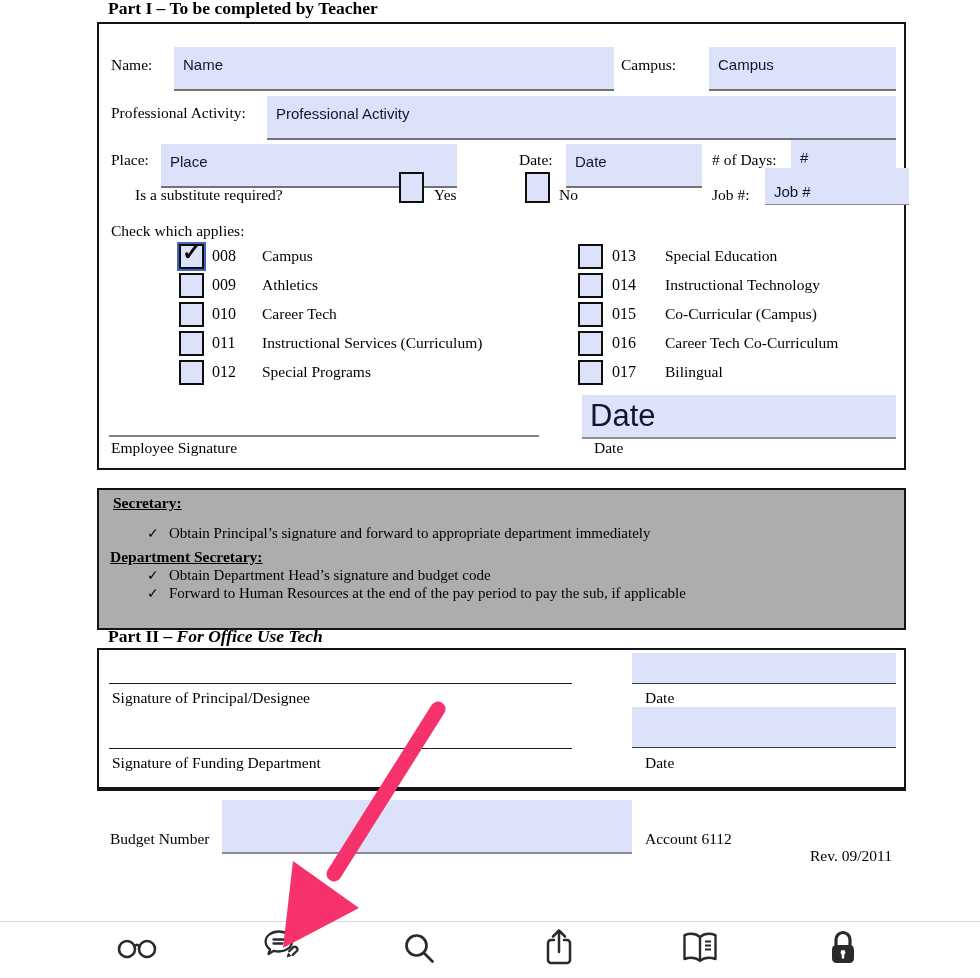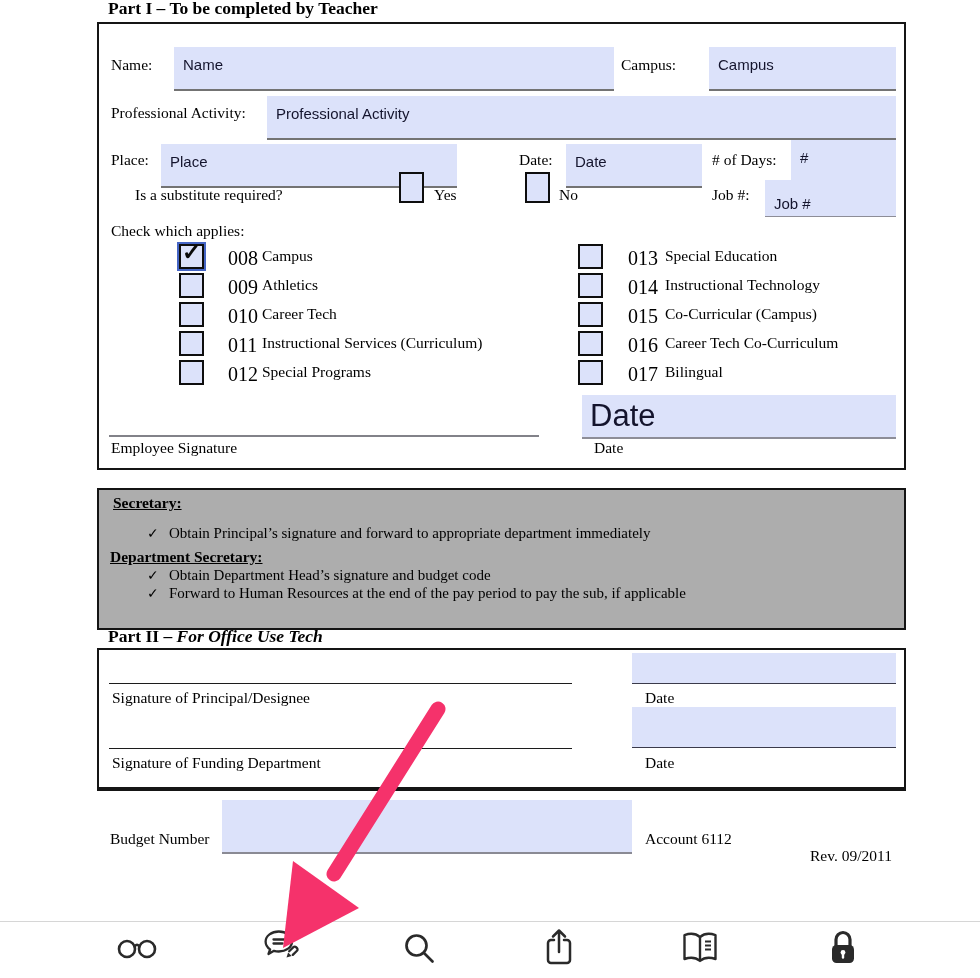--- a/index.html
+++ b/index.html
@@ -23,21 +23,21 @@
 
   .cb { position:absolute; width:25px; height:25px; background:#dce2fa; border:2.5px solid #0e0e0e; }
   .cb .mark { display:none; }
   .cb.checked { border-width:2px; outline:2.5px solid #4565c5; }
   .cb.checked .mark { display:block; position:absolute; top:-7px; left:1px;
                       font-family:"Liberation Sans", sans-serif; font-size:23px; font-weight:bold; color:#0a0a0a; }
   .cb.tall { width:25px; height:31px; }
 
   .opt-row { position:absolute; height:26px; }
   .opt-row .cb { top:0; left:0; }
-  .opt-row .code { position:absolute; top:3px; font-size:20px; font-family:"Liberation Serif",serif;margin-left:16px; }
+  .opt-row .code { position:absolute; top:3px; font-size:16px; font-family:"Liberation Serif",serif; }
   .opt-row .olabel { position:absolute; top:3px; font-size:15.5px; font-family:"Liberation Serif",serif; white-space:nowrap; }
 
   .graybox { position:absolute; left:97px; top:488px; width:809px; height:142px;
              background:#adadad; border:2px solid #141414; }
   .graybox .gtitle { position:absolute; font-weight:bold; font-size:15.5px; text-decoration:underline; white-space:nowrap; }
   .graybox .gitem { position:absolute; font-size:15px; white-space:nowrap; }
   .graybox .tick { display:inline-block; width:22px; font-size:14px; }
 
   .toolbar-sep { position:absolute; left:0; top:921px; width:980px; border-top:1px solid #d6d6d6; }
   .toolbtn { position:absolute; width:48px; height:48px; top:924px; display:flex;
@@ -73,21 +73,21 @@
     <div class="lbl" style="left:613px; top:127px;"># of Days:</div>
     <div class="field ul-dark" style="left:692px; top:96px; width:105px; height:48px;">#</div>
 
     <div class="lbl" style="left:36px; top:162px;">Is a substitute required?</div>
     <div class="cb tall" style="left:300px; top:148px;"></div>
     <div class="lbl" style="left:335px; top:162px;">Yes</div>
     <div class="cb tall" style="left:426px; top:148px;"></div>
     <div class="lbl" style="left:460px; top:162px;">No</div>
 
     <div class="lbl" style="left:613px; top:162px;text-align:center;">Job #:</div>
-    <div class="field" style="left:666px; top:156px; width:131px; height:37px; padding-top:15px; border-bottom:1.5px solid #8d8d97;">Job #</div>
+    <div class="field" style="left:666px; top:144px; width:144px; height:37px; padding-top:15px; border-bottom:1.5px solid #8d8d97;">Job #</div>
 
     <div class="lbl" style="left:12px; top:198px;">Check which applies:</div>
 
     <div class="opt-row" style="left:80px; top:220px;">
       <div class="cb checked">
           <span class="mark">✓</span>
         </div>
       <span class="code" style="left:33px;">008</span>
       <span class="olabel" style="left:83px;">Campus</span>
     </div>

